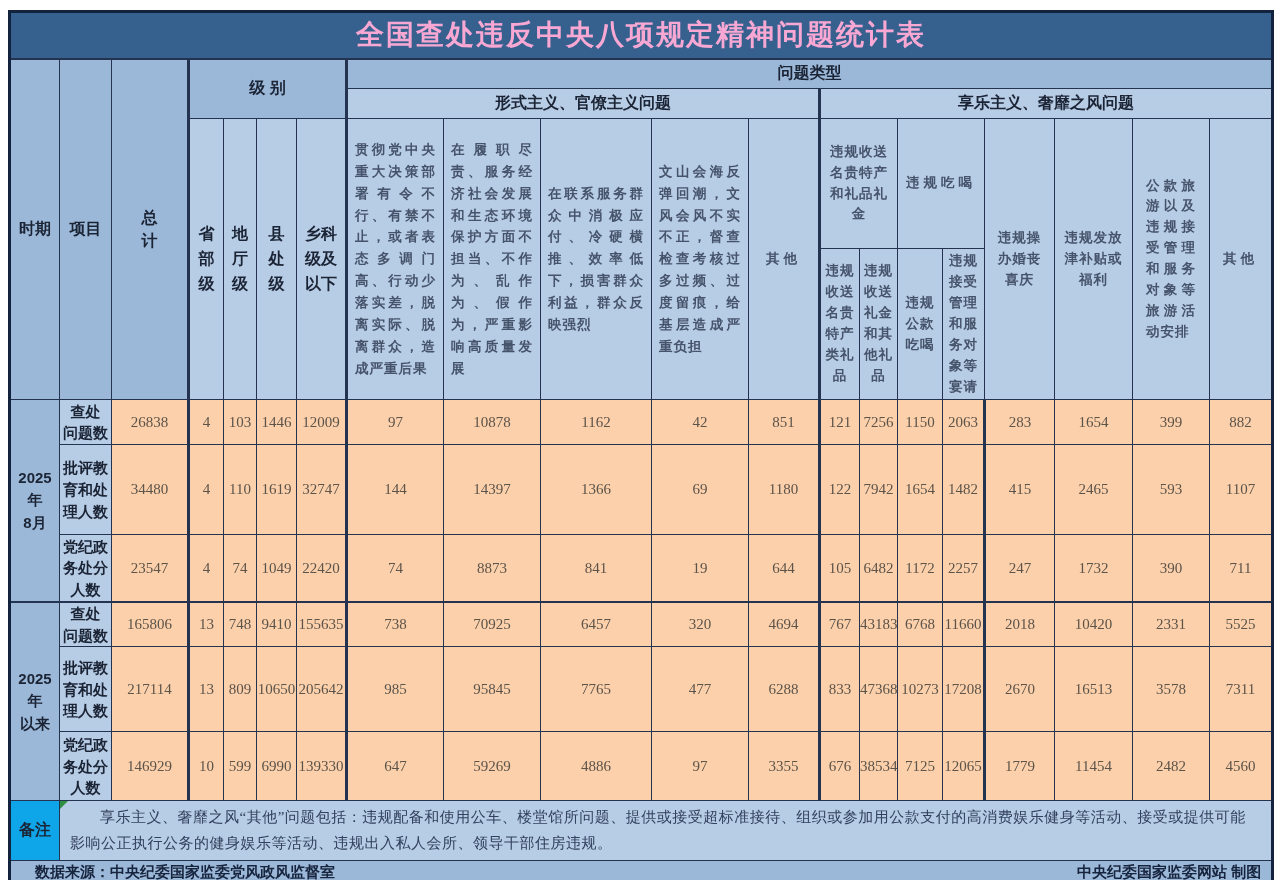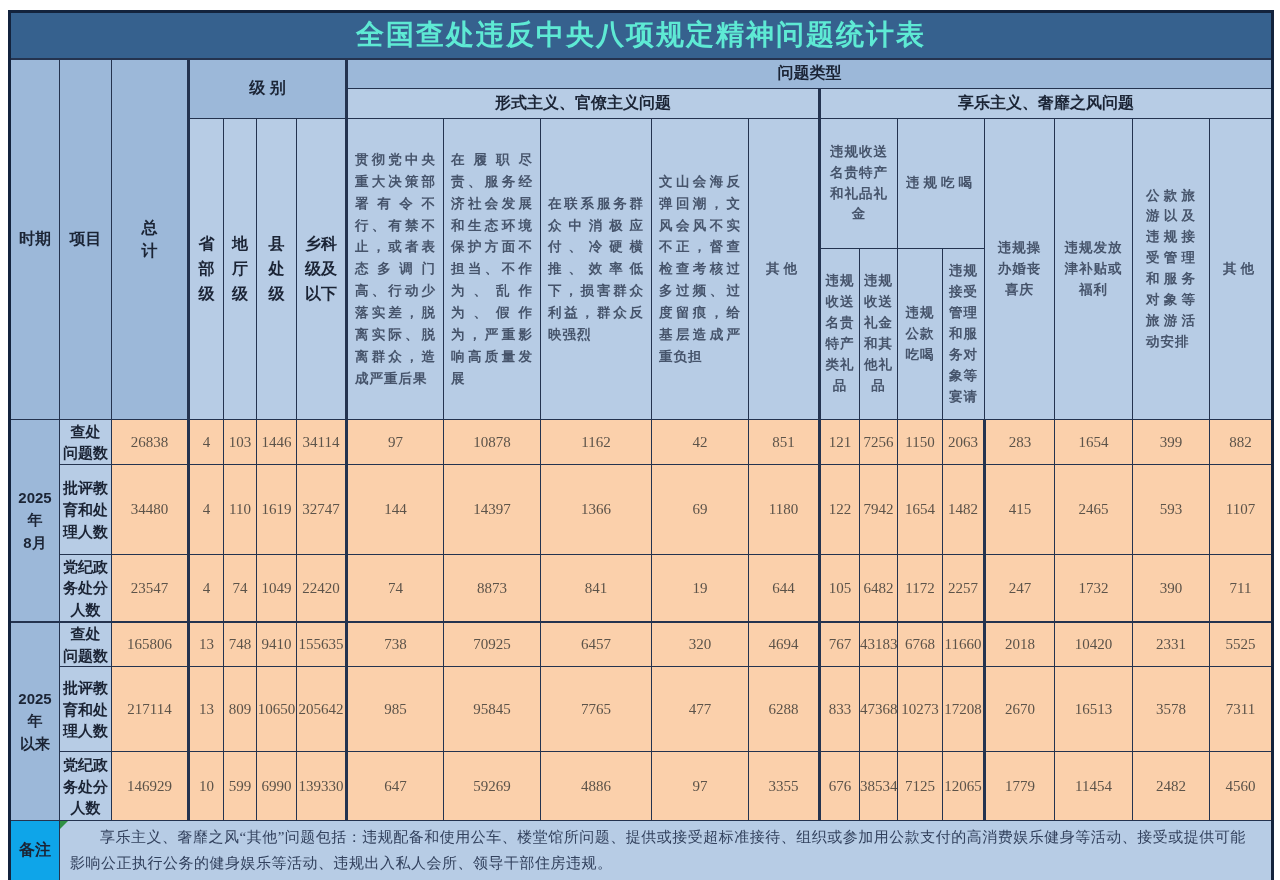--- a/index.html
+++ b/index.html
@@ -1,28 +1,28 @@
 <!DOCTYPE html>
 <html><head>
 <meta charset="utf-8">
 <style>
   html,body{margin:0;padding:0;background:#ffffff;}
   body{width:1280px;height:880px;position:relative;font-family:"Liberation Sans",sans-serif;}
   .wrap{position:absolute;left:8px;top:10px;}
   table{border-collapse:collapse;table-layout:fixed;width:1264px;border:3px solid #13233d;}
   th,td{border:1px solid #24334f;overflow:hidden;vertical-align:middle;padding:0;}
-  .title-cell{background:#36618e;color:#5eead4;font-family:"Liberation Serif",serif;font-weight:bold;
+  .title-cell{background:#36618e;color:#f9a8d4;font-family:"Liberation Serif",serif;font-weight:bold;
     font-size:28px;text-align:center;letter-spacing:2px;border-bottom-width:2px;}
   .hdr{background:#9cb8d9;color:#1b2435;font-weight:bold;font-size:16px;text-align:center;}
   .lvl{background:#b7cce5;color:#1b2435;font-weight:bold;font-size:16px;text-align:center;
     padding:0 4px;line-height:1.55;}
   .desc{background:#b7cce5;color:#46546b;font-family:"Liberation Serif",serif;font-size:13.5px;
     text-align:justify;padding:6px 7px;line-height:1.62;letter-spacing:1px;}
   .sh{background:#b7cce5;color:#46546b;font-family:"Liberation Serif",serif;font-size:13.5px;
-    text-align:center;padding:12px 3px;line-height:1.55;letter-spacing:1px;}
+    text-align:center;padding:2px 3px;line-height:1.55;letter-spacing:1px;}
   .sp{letter-spacing:4px;}
   .pad{padding:2px 13px;text-align:justify;}
   .pad2{padding:10px 10px;}
   .num{background:#fbd0ab;color:#5c5349;font-family:"Liberation Serif",serif;font-size:15px;text-align:center;}
   .plabel{background:#9cb8d9;color:#1b2435;font-weight:bold;font-size:15px;text-align:center;white-space:pre-line;line-height:1.5;}
   .rlabel{background:#b7cce5;color:#1b2435;font-weight:bold;font-size:15px;text-align:center;
     white-space:pre-line;line-height:1.45;padding:0 3px;}
   .pre{white-space:pre-line;line-height:1.45;}
   .note-label{background:#0ea5e9;color:#1b2435;font-weight:bold;font-size:16px;text-align:center;}
   .note-body{background:#b7cce5;color:#32415d;font-family:"Liberation Serif",serif;font-size:15px;
@@ -108,21 +108,21 @@
 
   <tr style="height:45px">
     <th class="plabel" rowspan="3">2025年
 8月</th>
     <th class="rlabel">查处
 问题数</th>
     <td class="num">26838</td>
           <td class="num bl2">4</td>
           <td class="num">103</td>
           <td class="num">1446</td>
-          <td class="num">34114</td>
+          <td class="num">12009</td>
           <td class="num bl2">97</td>
           <td class="num">10878</td>
           <td class="num">1162</td>
           <td class="num">42</td>
           <td class="num">851</td>
           <td class="num bl2">121</td>
           <td class="num">7256</td>
           <td class="num">1150</td>
           <td class="num">2063</td>
           <td class="num bl2">283</td>

